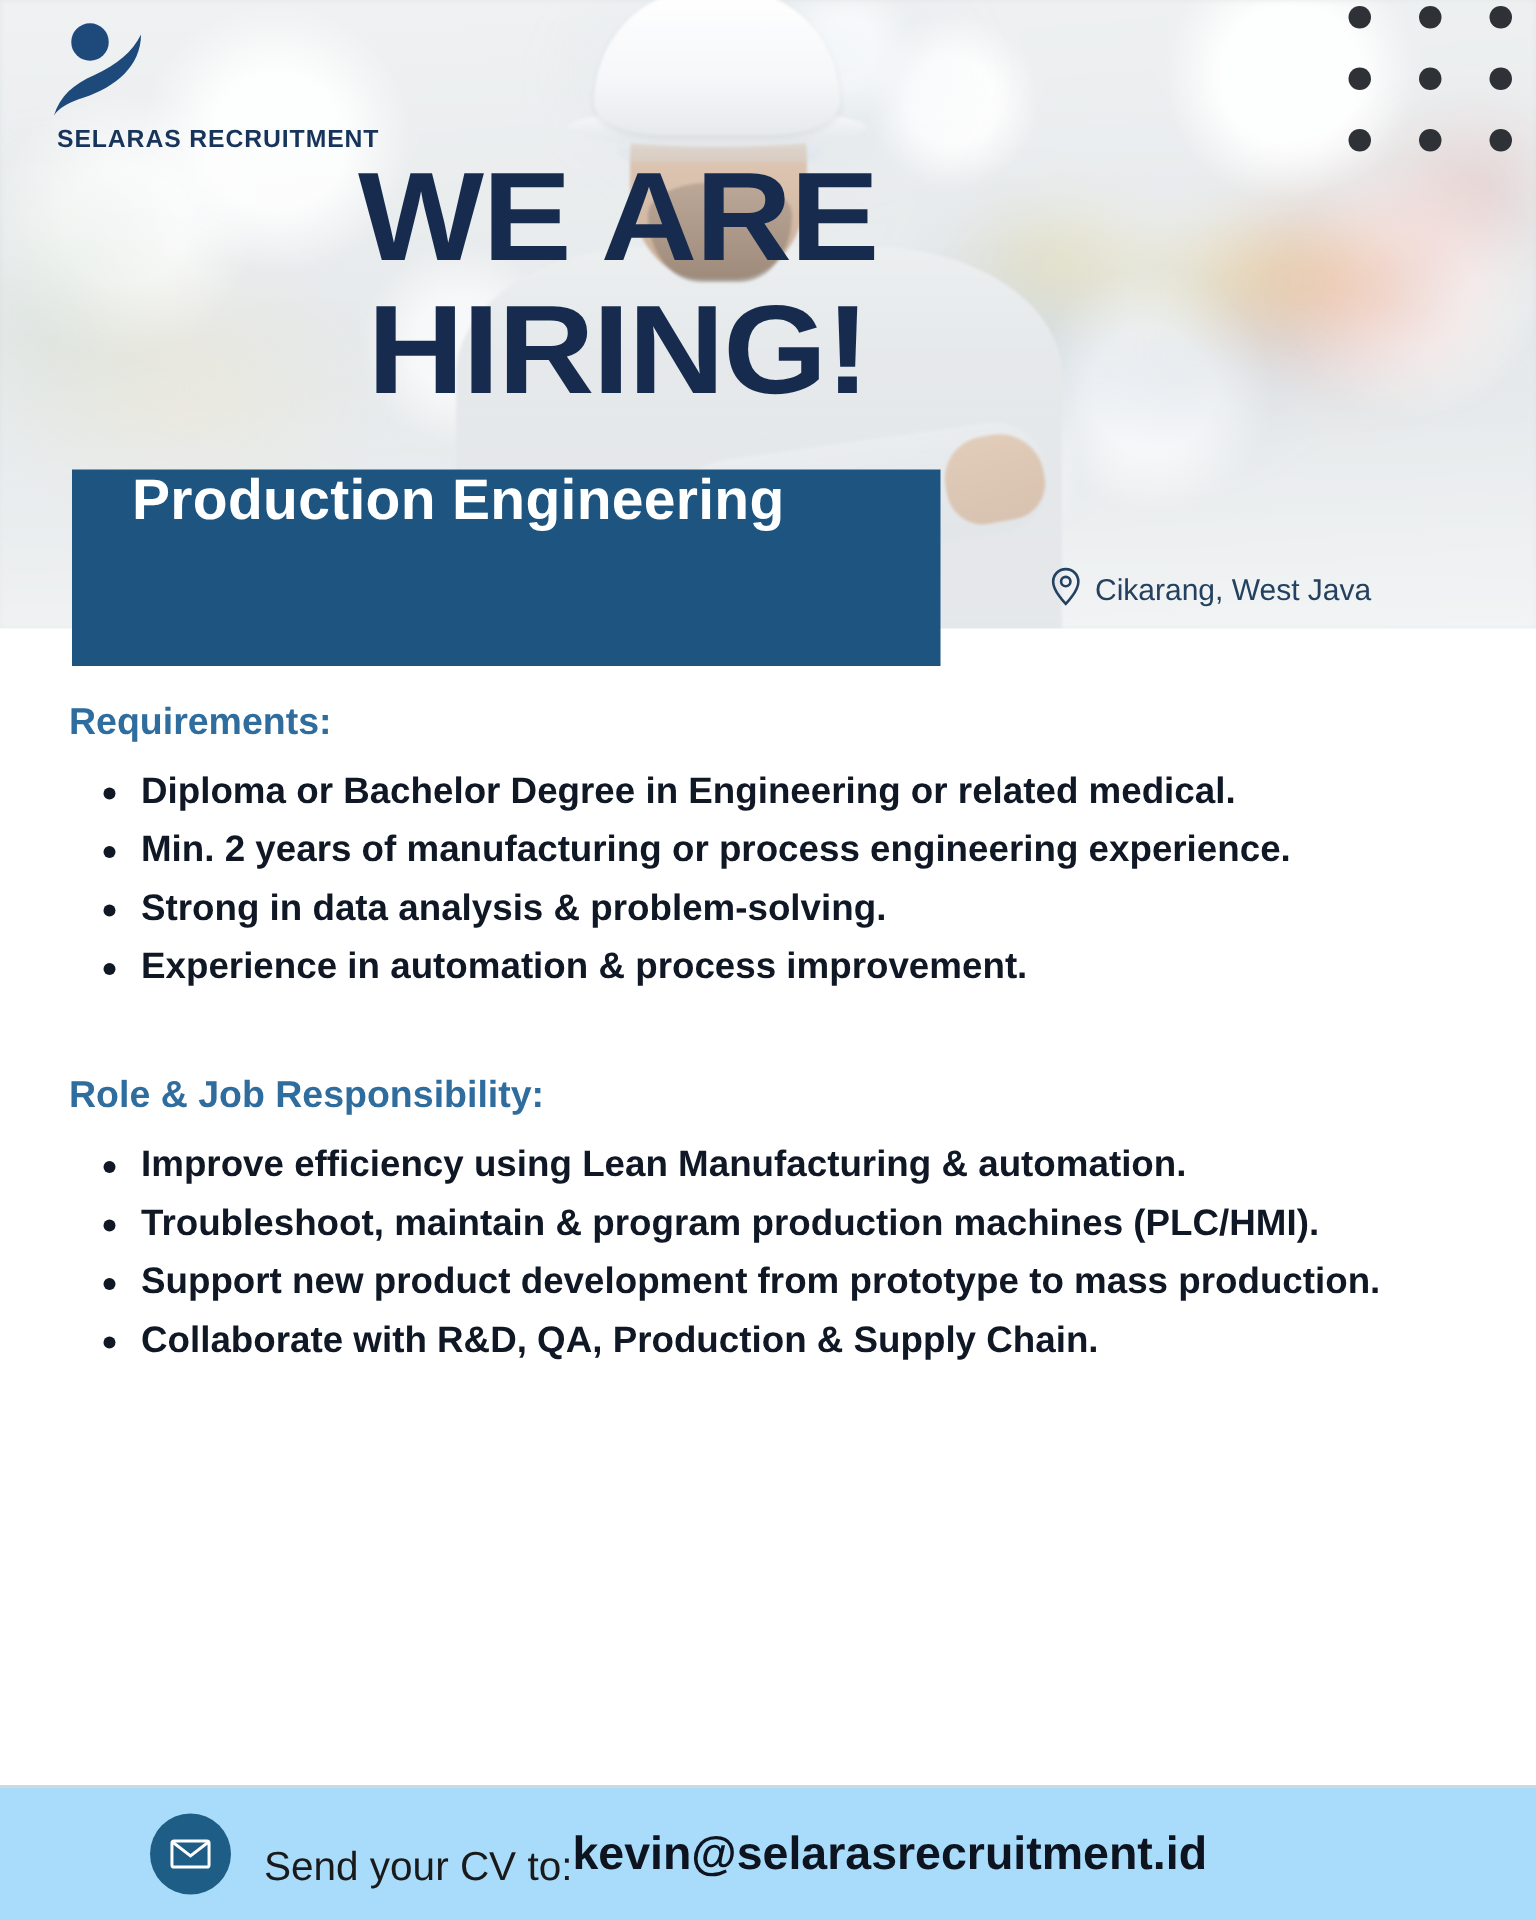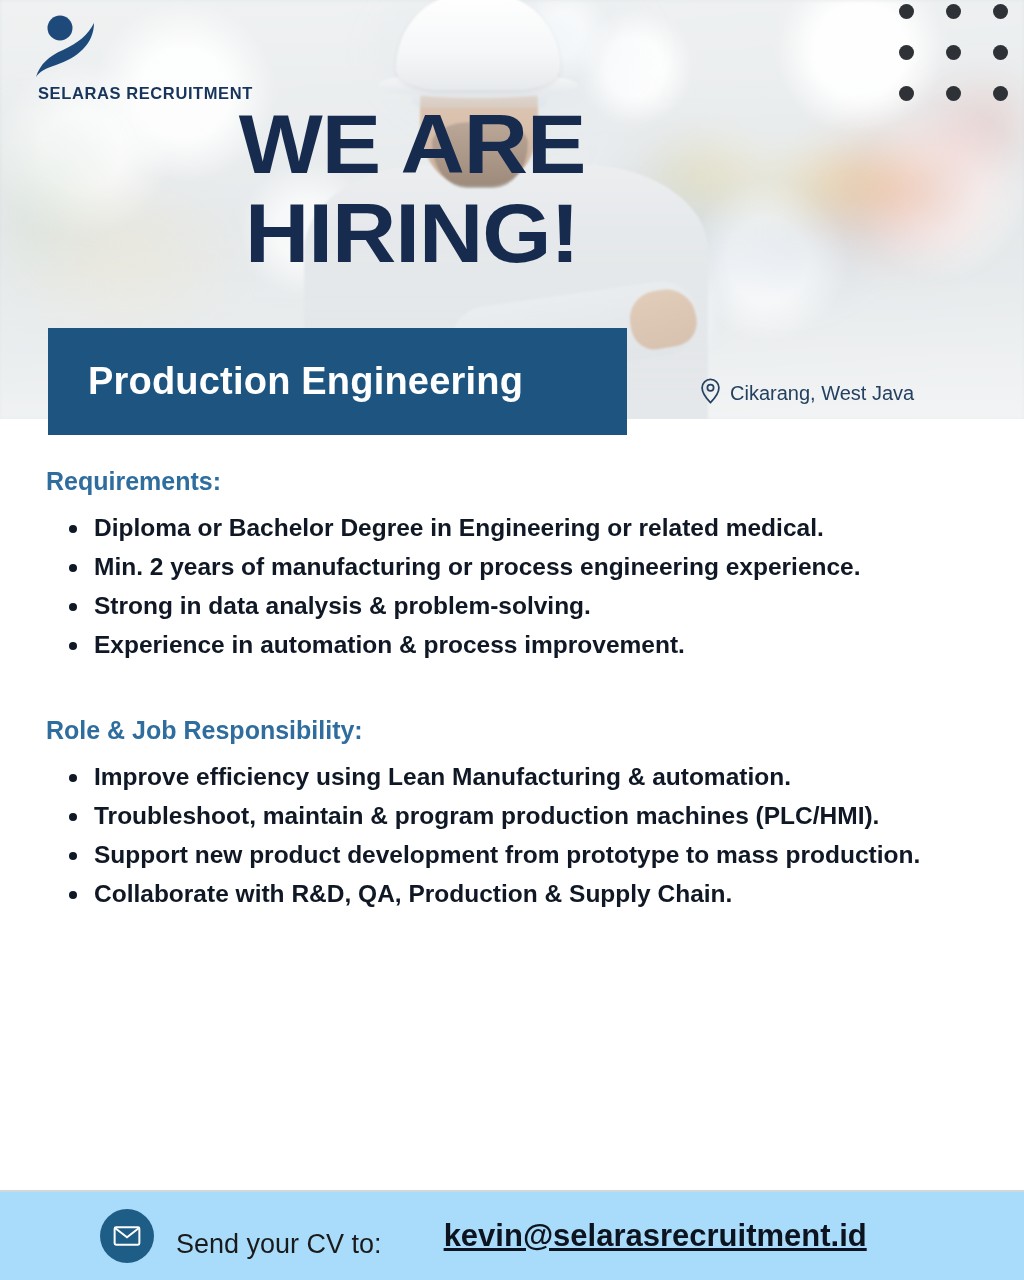--- a/index.html
+++ b/index.html
@@ -120,22 +120,22 @@
   }
   .headline .l1, .headline .l2 {
     display:block; color:#162b4d; font-weight:bold;
     font-size:84px; line-height:0.97; letter-spacing:-1px;
     transform:scaleX(1.06); transform-origin:center;
   }
   .headline .l2 { margin-top:8px; }
 
   
   .title-banner {
-    position:absolute; left:48px; top:328px; width:579px; height:107px;
-    background:#1d5580; z-index:7; display:flex; align-items:center;
+    position:absolute; left:48px; top:313px; width:579px; height:131px;
+    background:#1d5580; z-index:7; display:flex; align-items:flex-start;
   }
   .title-banner span {
     color:#ffffff; font-size:38px; font-weight:bold; padding-left:40px; letter-spacing:0.2px;
   }
   .location {
     position:absolute; left:700px; top:378px; z-index:7;
     display:flex; align-items:center; gap:9px;
     color:#24415f; font-size:20px; font-weight:normal;
   }
 
@@ -161,21 +161,21 @@
   .footer {
     position:absolute; left:0; top:1190px; width:1024px; height:90px;
     background:#a9dcfa; border-top:2px solid #cfd8dc;
     display:flex; align-items:center;
   }
   .mail-icon {
     margin-left:100px; width:54px; height:54px; border-radius:50%;
     background:#1e5e86; display:flex; align-items:center; justify-content:center;
   }
   .footer .cv-label { margin-left:22px; color:#1a1a1a; font-size:27px;margin-top:16px; }
-  .footer .email { margin-left:62px; color:#0d1420; font-size:31px; font-weight:bold;text-decoration:underline; }
+  .footer .email { color:#0d1420; font-size:31px; font-weight:bold; }
 </style>
 </head>
 <body>
 
 <div class="poster">
 
   <div class="hero">
     <div class="hero-bg">
       <div class="layerA"></div>
       <div class="layerB"></div>

